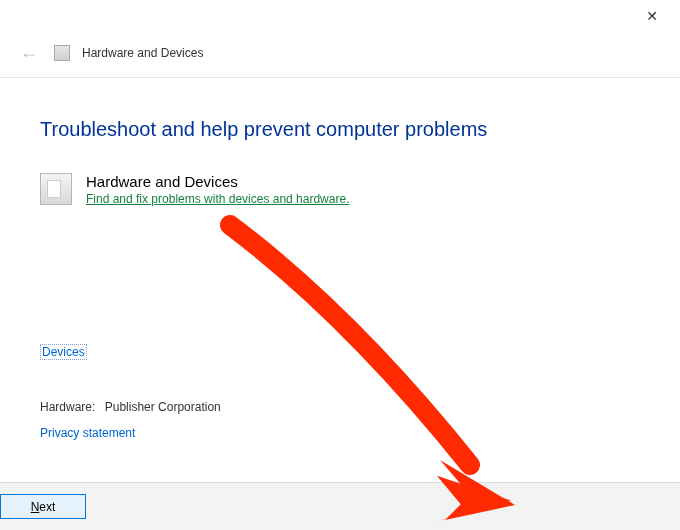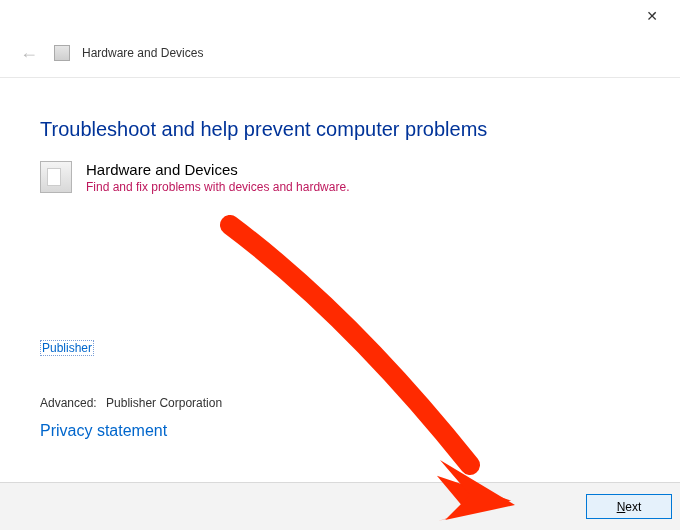--- a/index.html
+++ b/index.html
@@ -54,21 +54,21 @@
       font-size: 12px;
       color: #333;
     }
     .content {
       padding: 40px 40px 0 40px;
     }
     .main-heading {
       color: #003399;
       font-size: 20px;
       font-weight: 400;
-      margin-bottom: 20px;
+      margin-bottom: 32px;
     }
     .item {
       display: flex;
       align-items: flex-start;
       gap: 14px;
       margin-bottom: 20px;
     }
     .device-icon {
       width: 32px;
       height: 32px;
@@ -85,21 +85,22 @@
       background: #fff;
       border: 1px solid #ccc;
     }
     .item-title {
       font-size: 15px;
       color: #000;
       margin-bottom: 2px;
     }
     .item-desc {
       font-size: 12px;
-      color: #be185d;
+      color: #15803d;
+      text-decoration: underline;
     }
     .lower {
       position: absolute;
       left: 40px;
       bottom: 90px;
     }
     .advanced-link {
       color: #0066cc;
       font-size: 12px;
       border: 1px dotted #7a9ed6;
@@ -109,35 +110,35 @@
       margin-bottom: 20px;
     }
     .publisher-row {
       font-size: 12px;
       color: #333;
       margin-bottom: 12px;
     }
     .publisher-label { margin-right: 6px; }
     .privacy-link {
       color: #0066cc;
-      font-size: 16px;
+      font-size: 12px;
       cursor: pointer;
     }
     .footer {
       position: absolute;
       bottom: 0;
       left: 0;
       right: 0;
       height: 48px;
       border-top: 1px solid #d9d9d9;
       background: #f3f3f3;
       display: flex;
-      justify-content: flex-end;
-      align-items: center;
-      padding-right: 8px;
+      justify-content: space-between;
+      align-items: center;
+      padding-right: 16px;
       gap: 8px;
     }
     .win-btn {
       min-width: 86px;
       height: 25px;
       background: #e1e1e1;
       border: 1px solid #adadad;
       font-size: 12px;
       font-family: inherit;
       cursor: pointer;
@@ -180,25 +181,25 @@
     <div class="device-icon"></div>
     <div>
       <div class="item-title">Hardware and Devices</div>
       <div class="item-desc">Find and fix problems with devices and hardware.</div>
     </div>
   </div>
 </div>
 
 <div class="lower">
   <div>
-    <span class="advanced-link">Publisher</span>
+    <span class="advanced-link">Devices</span>
   </div>
   <div style="height:20px"></div>
   <div class="publisher-row">
-    <span class="publisher-label">Advanced:</span>
+    <span class="publisher-label">Hardware:</span>
     <span>Publisher Corporation</span>
   </div>
   <div>
     <span class="privacy-link">Privacy statement</span>
   </div>
 </div>
 
 <svg class="arrow-annotation" viewBox="0 0 330 310">
   <defs>
     <marker id="arrowhead" markerWidth="1" markerHeight="1" refX="0" refY="0"></marker>

